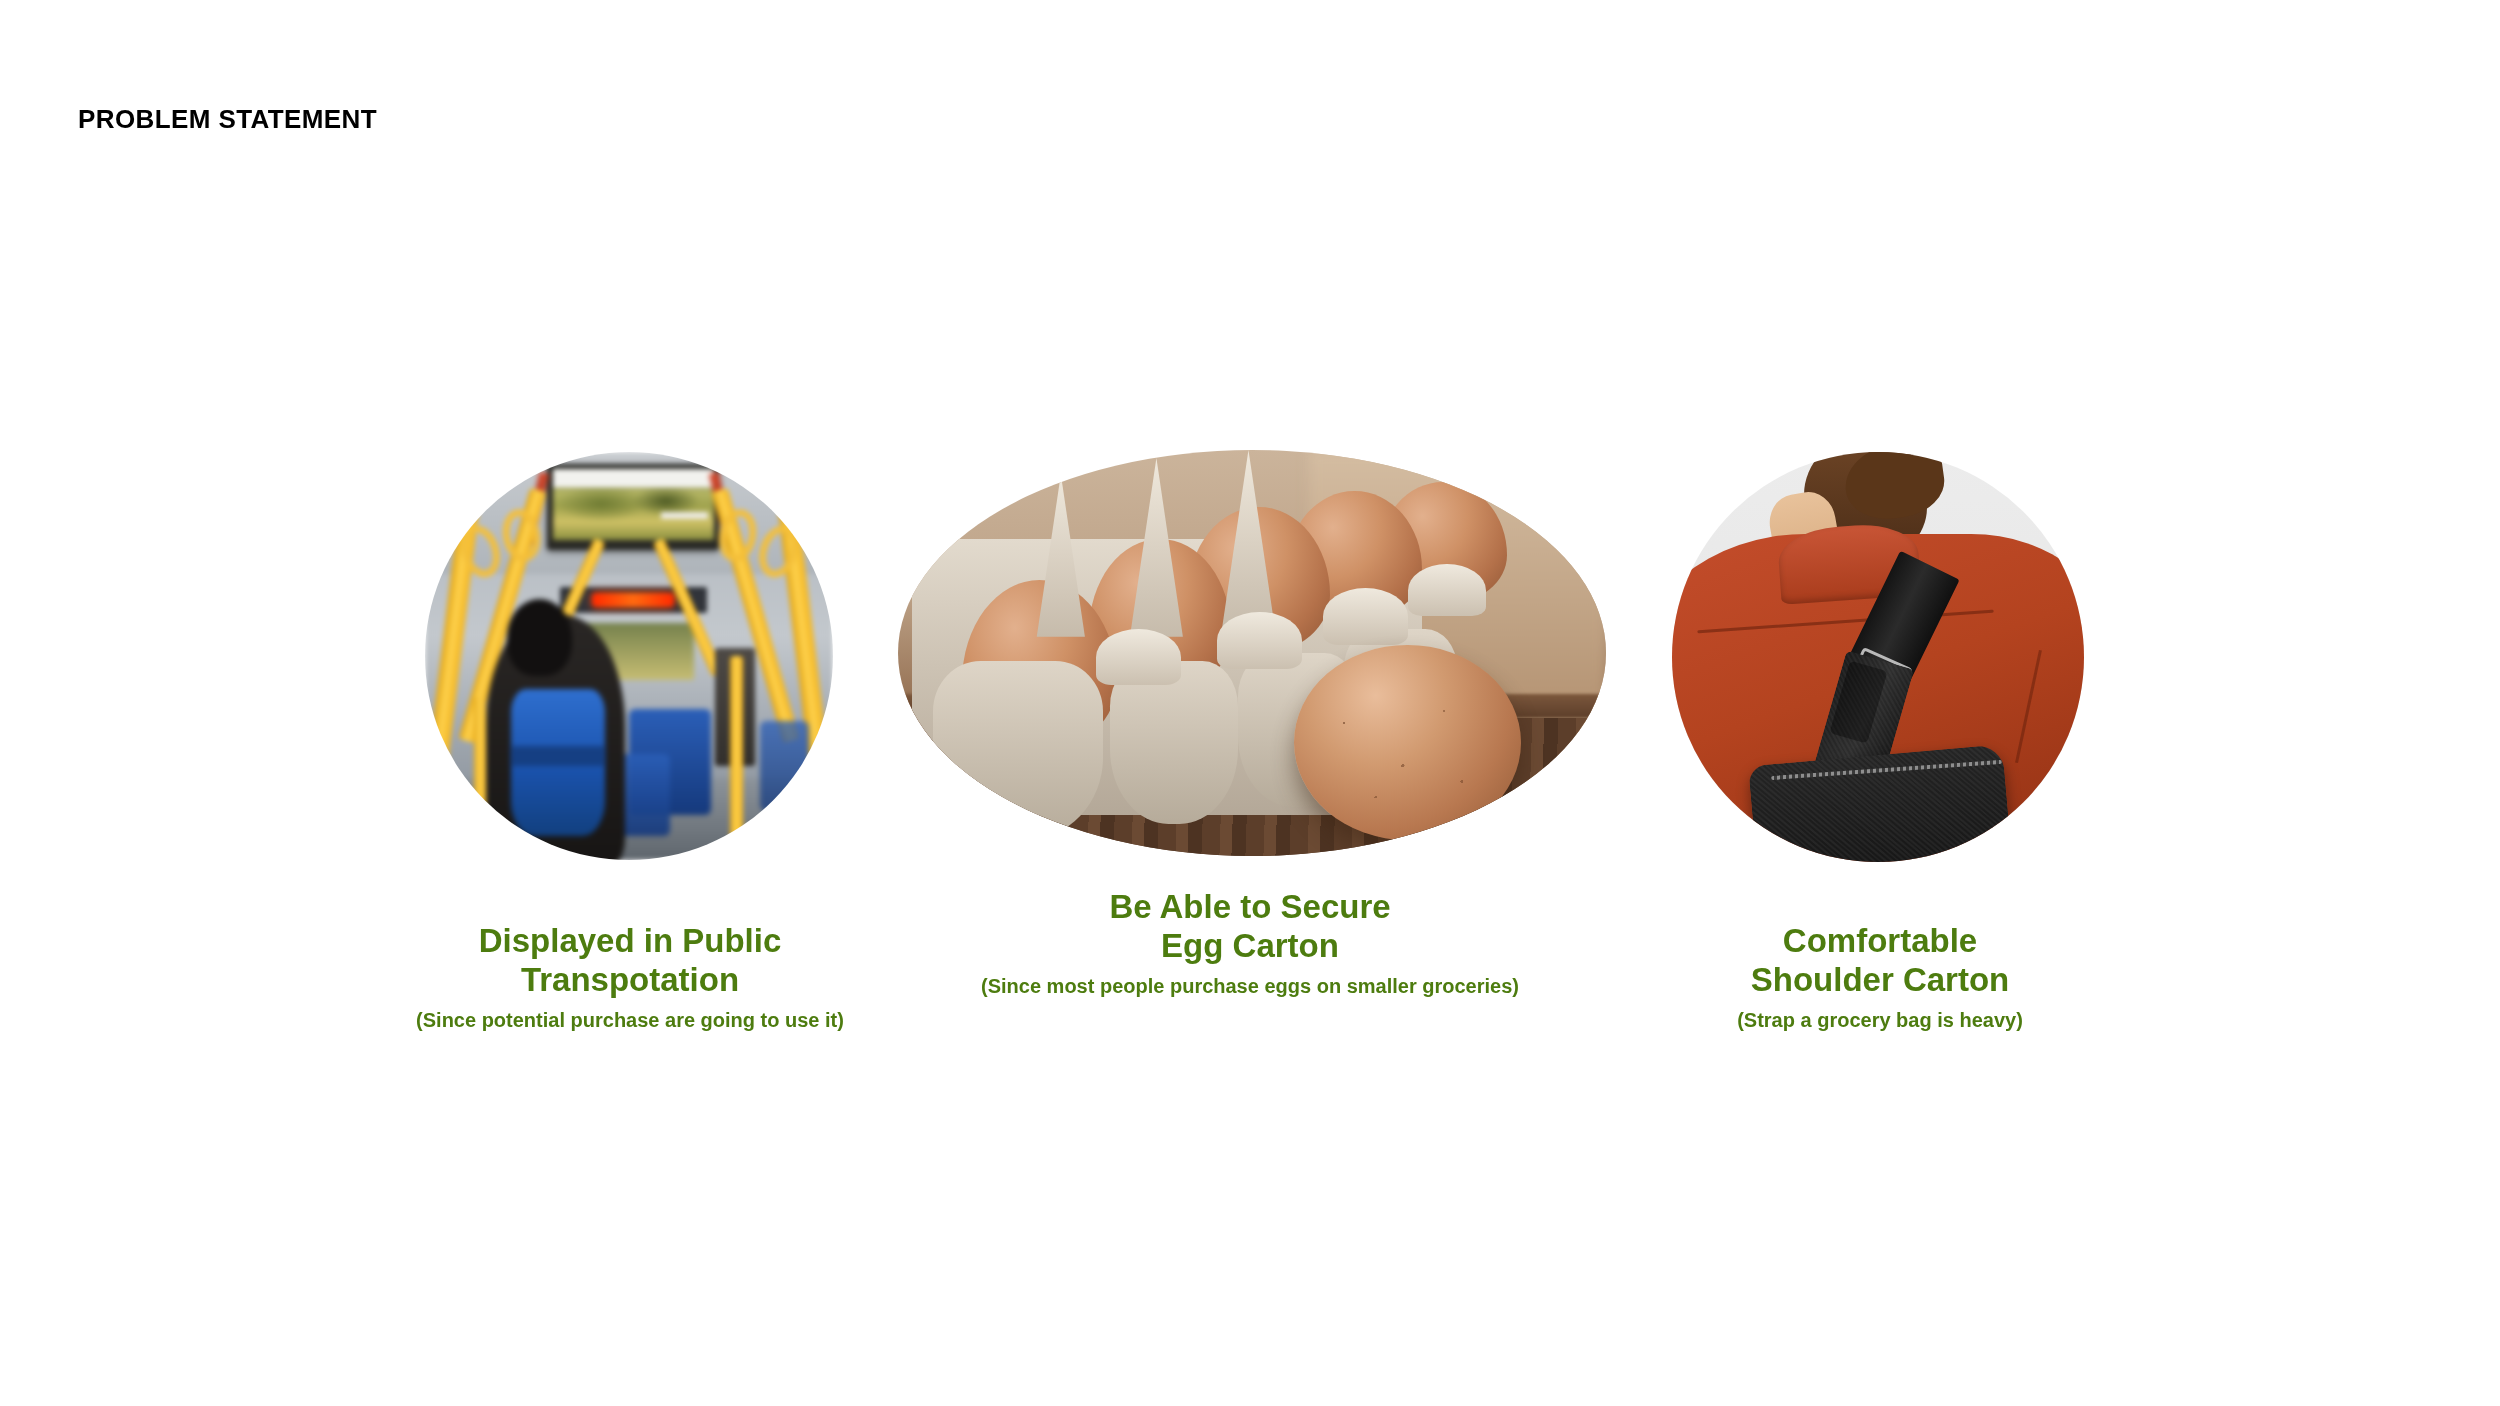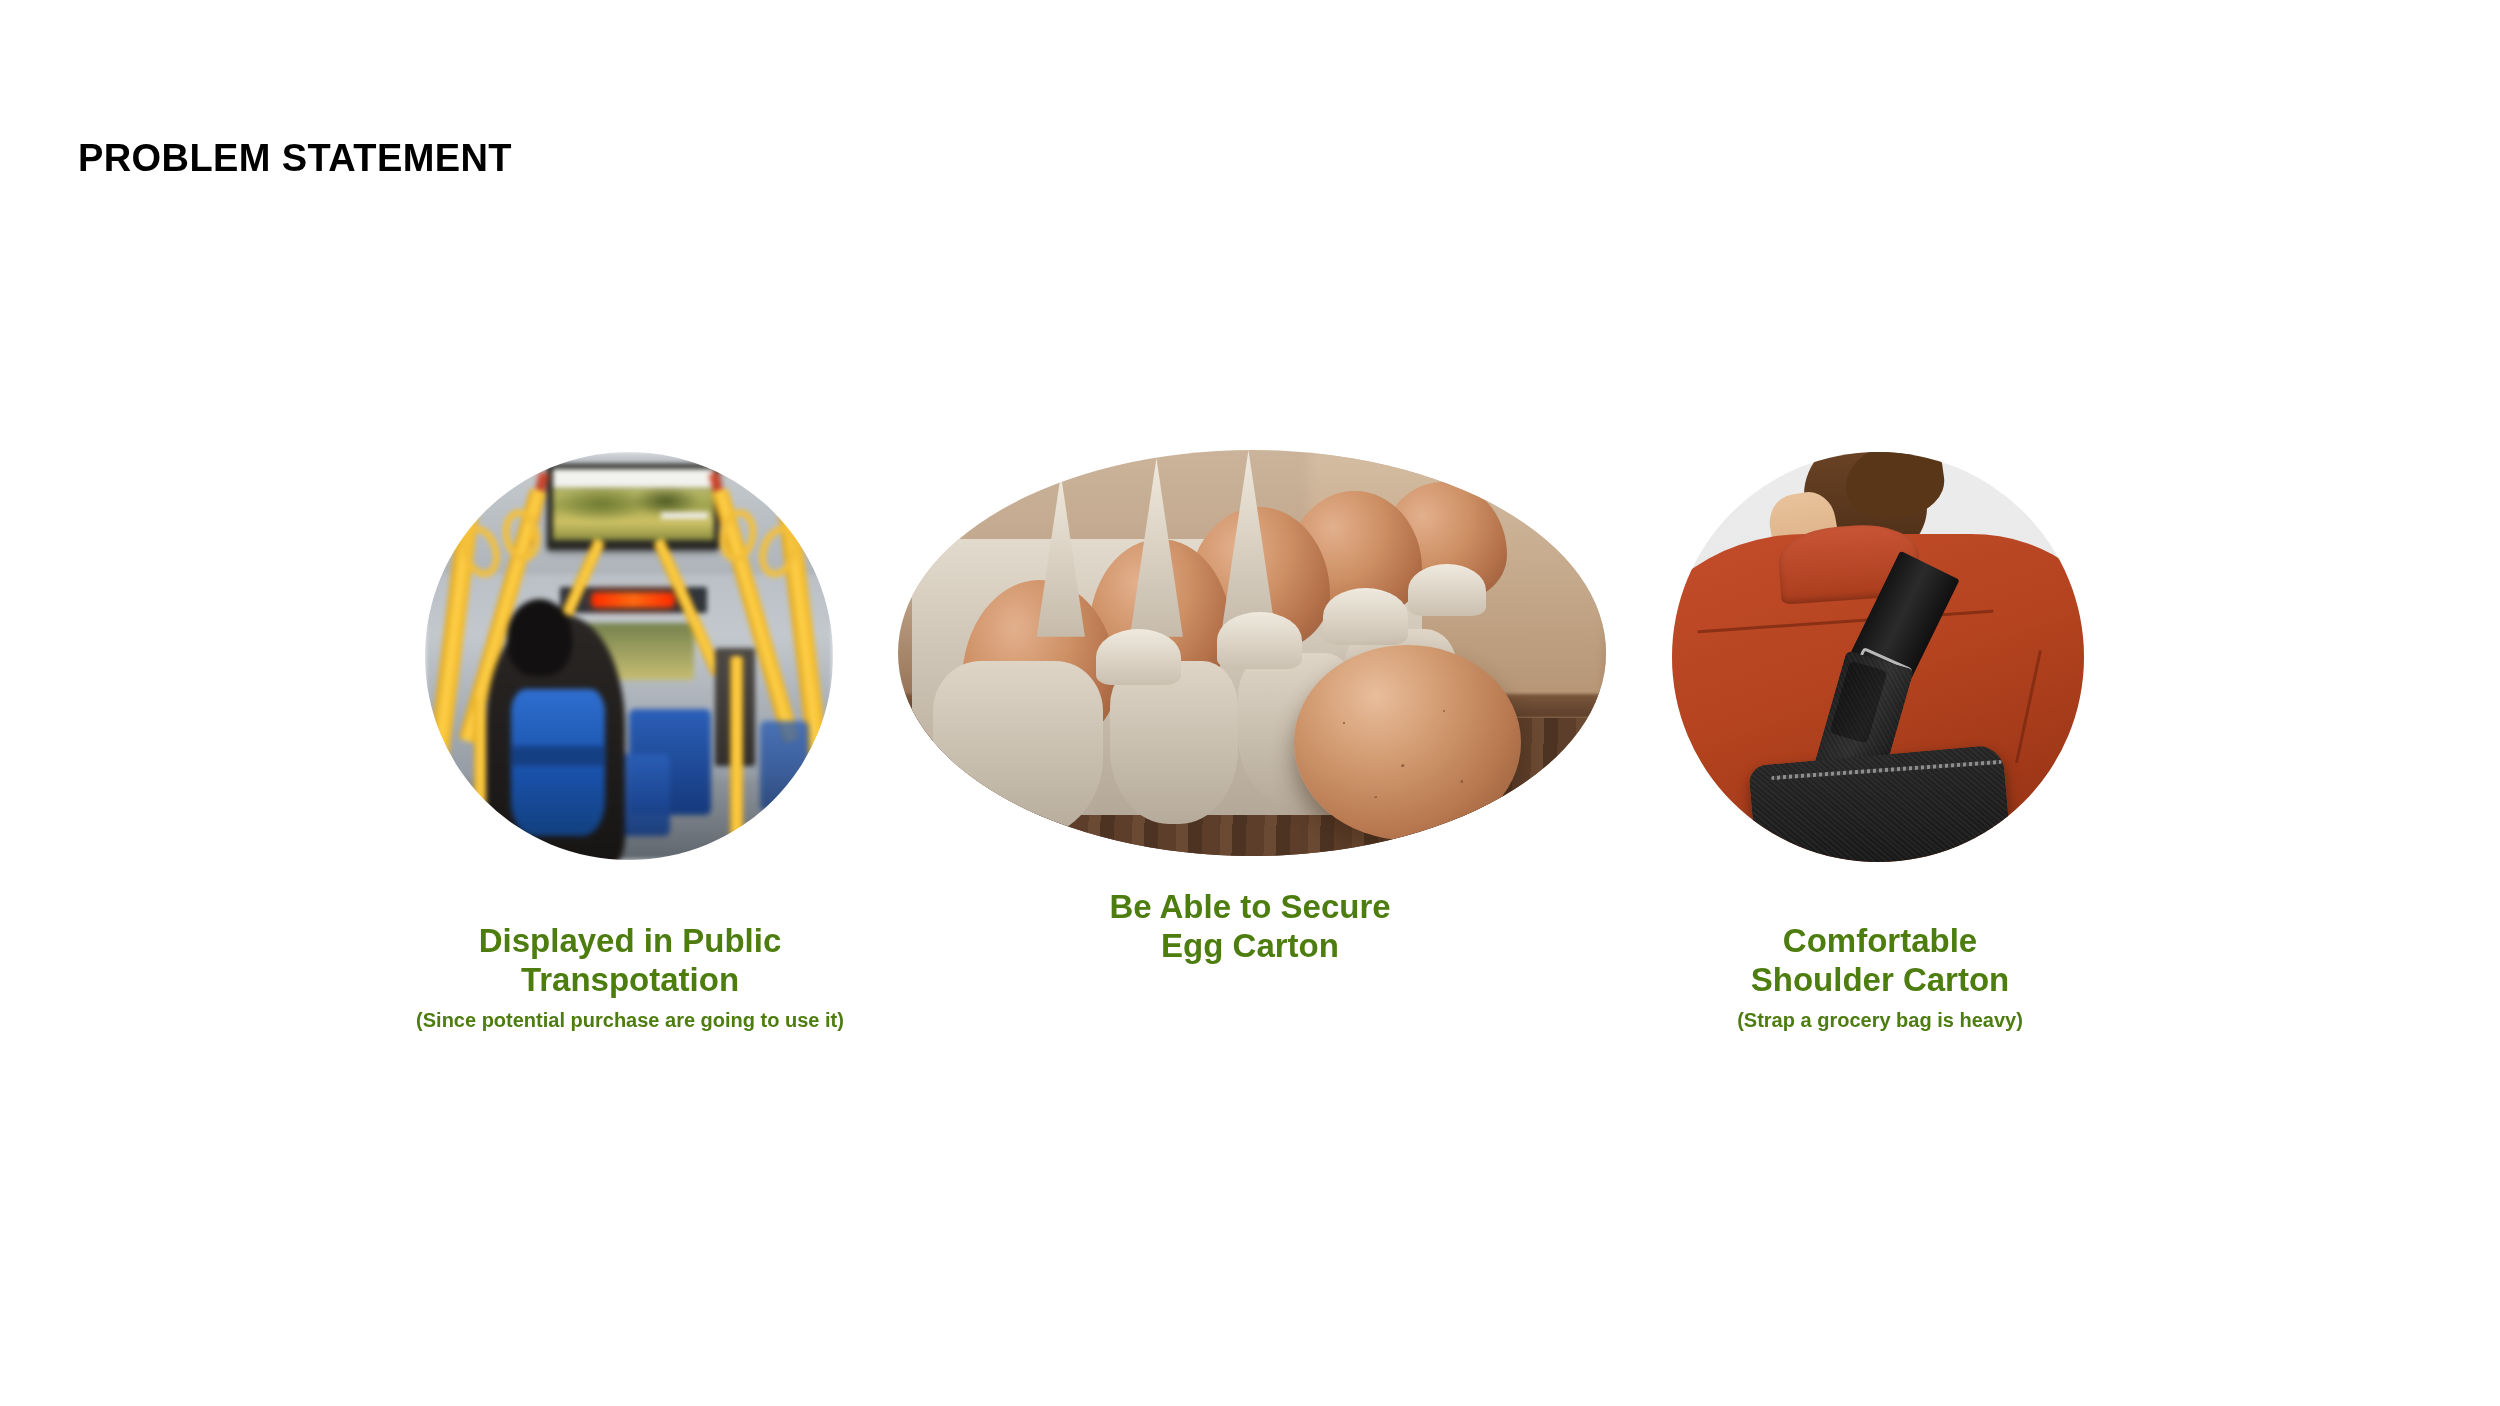--- a/index.html
+++ b/index.html
@@ -6,22 +6,22 @@
   html, body {
     width:2500px; height:1406px;
     background:#ffffff;
     font-family:"Liberation Sans", sans-serif;
     overflow:hidden;
   }
   .slide { position:relative; width:2500px; height:1406px; background:#fff; }
 
   .slide-title {
     position:absolute; left:78px; top:104px;
-    font-size:38px; font-weight:bold; letter-spacing:0.4px;
-    color:#000; white-space:nowrap;margin-top:33px;
+    font-size:26px; font-weight:bold; letter-spacing:0.4px;
+    color:#000; white-space:nowrap;
   }
 
   .cards { position:absolute; left:0; top:0; width:2500px; height:1406px; }
 
   .card { position:absolute; top:0; }
   .card-1 { left:390px; width:480px; }
   .card-2 { left:880px; width:740px; }
   .card-3 { left:1640px; width:480px; }
 
   
@@ -345,20 +345,21 @@
           <div class="ridge r2"></div>
           <div class="ridge r1"></div>
           <div class="egg-front">
             <div class="egg-speckle"></div>
           </div>
         </div>
       </div>
       <div class="caption cap-pos-2">
         <div class="caption-title">Be Able to Secure
 Egg Carton</div>
+        <div class="caption-sub">(Since most people purchase eggs on smaller groceries)</div>
       </div>
     </div>
 
     <div class="card card-3">
       <div class="media media-circle-3">
         <div class="media-inner strapbag">
           <div class="head"></div>
           <div class="hair-tuft"></div>
           <div class="neck-skin"></div>
           <div class="torso"></div>

